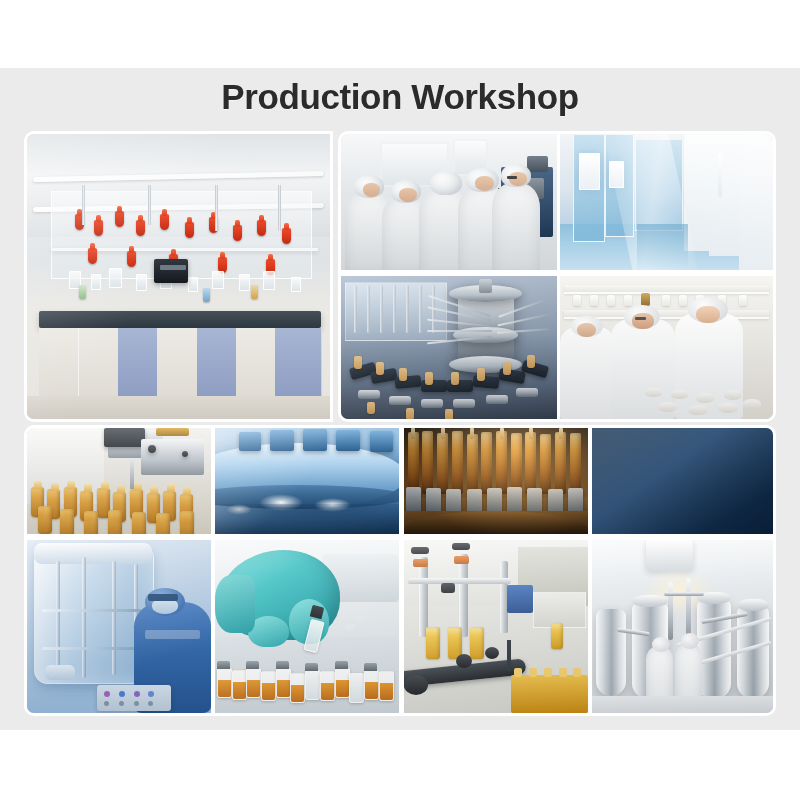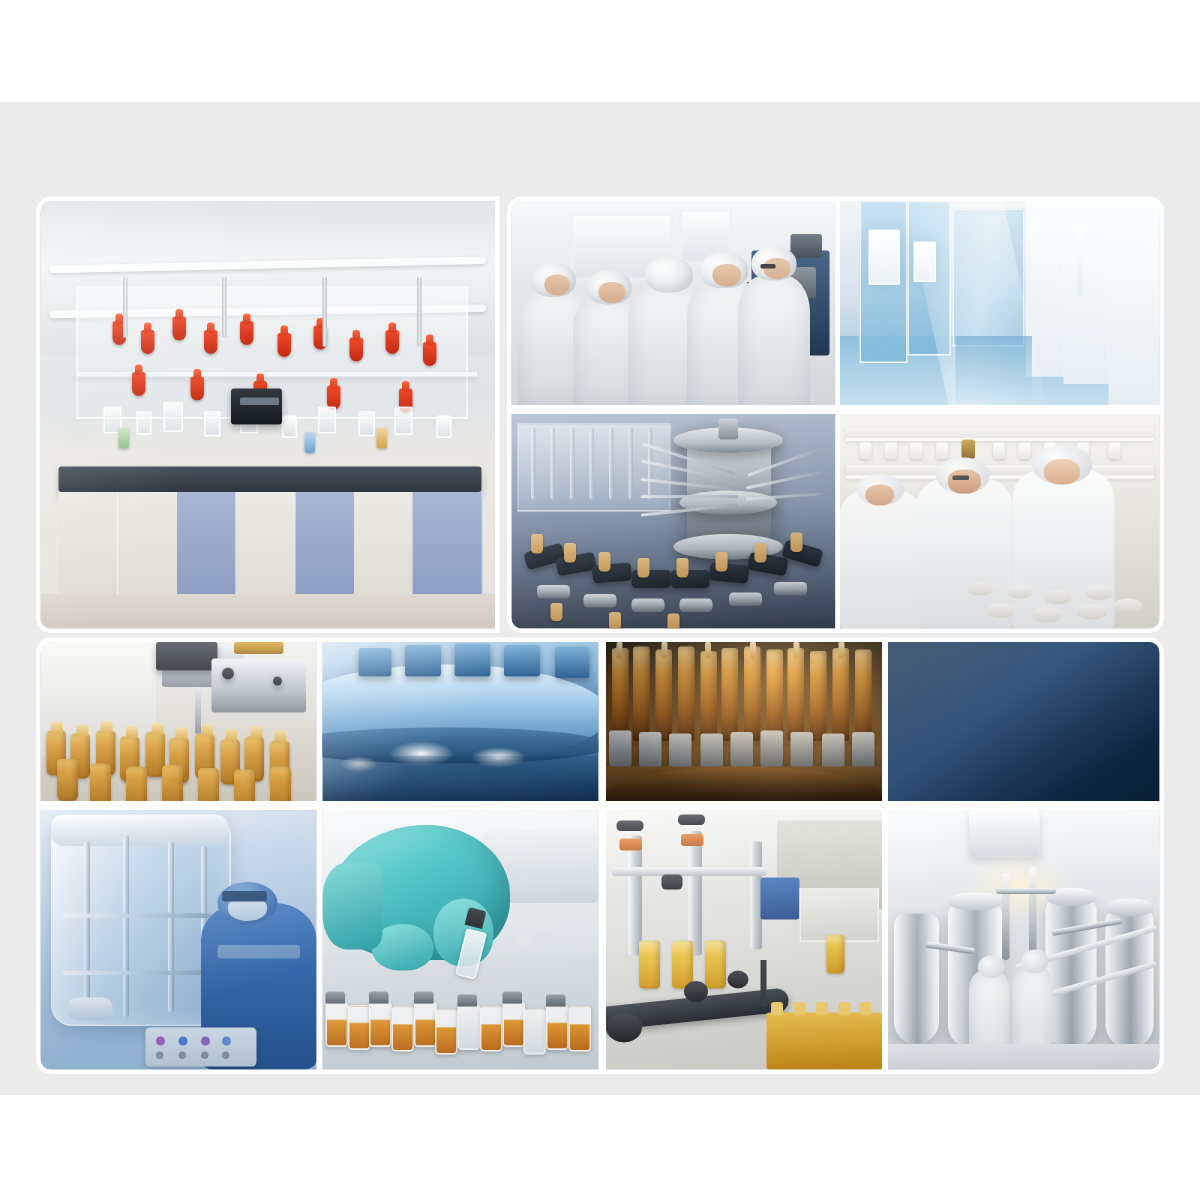--- a/index.html
+++ b/index.html
@@ -387,20 +387,21 @@
   
   .sh { box-shadow:0 1px 2px rgba(0,0,0,.25); }
 </style>
 </head>
 <body>
 
 <div id="page">
 
   <div class="panel-bg"></div>
 
+  <div class="title">Production Workshop</div>
 
   <div class="tile rt rbl" style="left:27px; top:134px; width:303px; height:285px;">
     <div class="scene s-lab">
       <div class="lay ceil"></div>
       <div class="lay strip" style="top:14%; transform:rotate(-1.2deg);"></div>
       <div class="lay strip" style="top:25%; transform:rotate(-0.8deg);"></div>
       <div class="lay hoodframe"></div>
       <div class="lay shelf" style="top:40%;"></div>
 
       <div class="lay valve" style="left:16%; top:28%;"></div>

